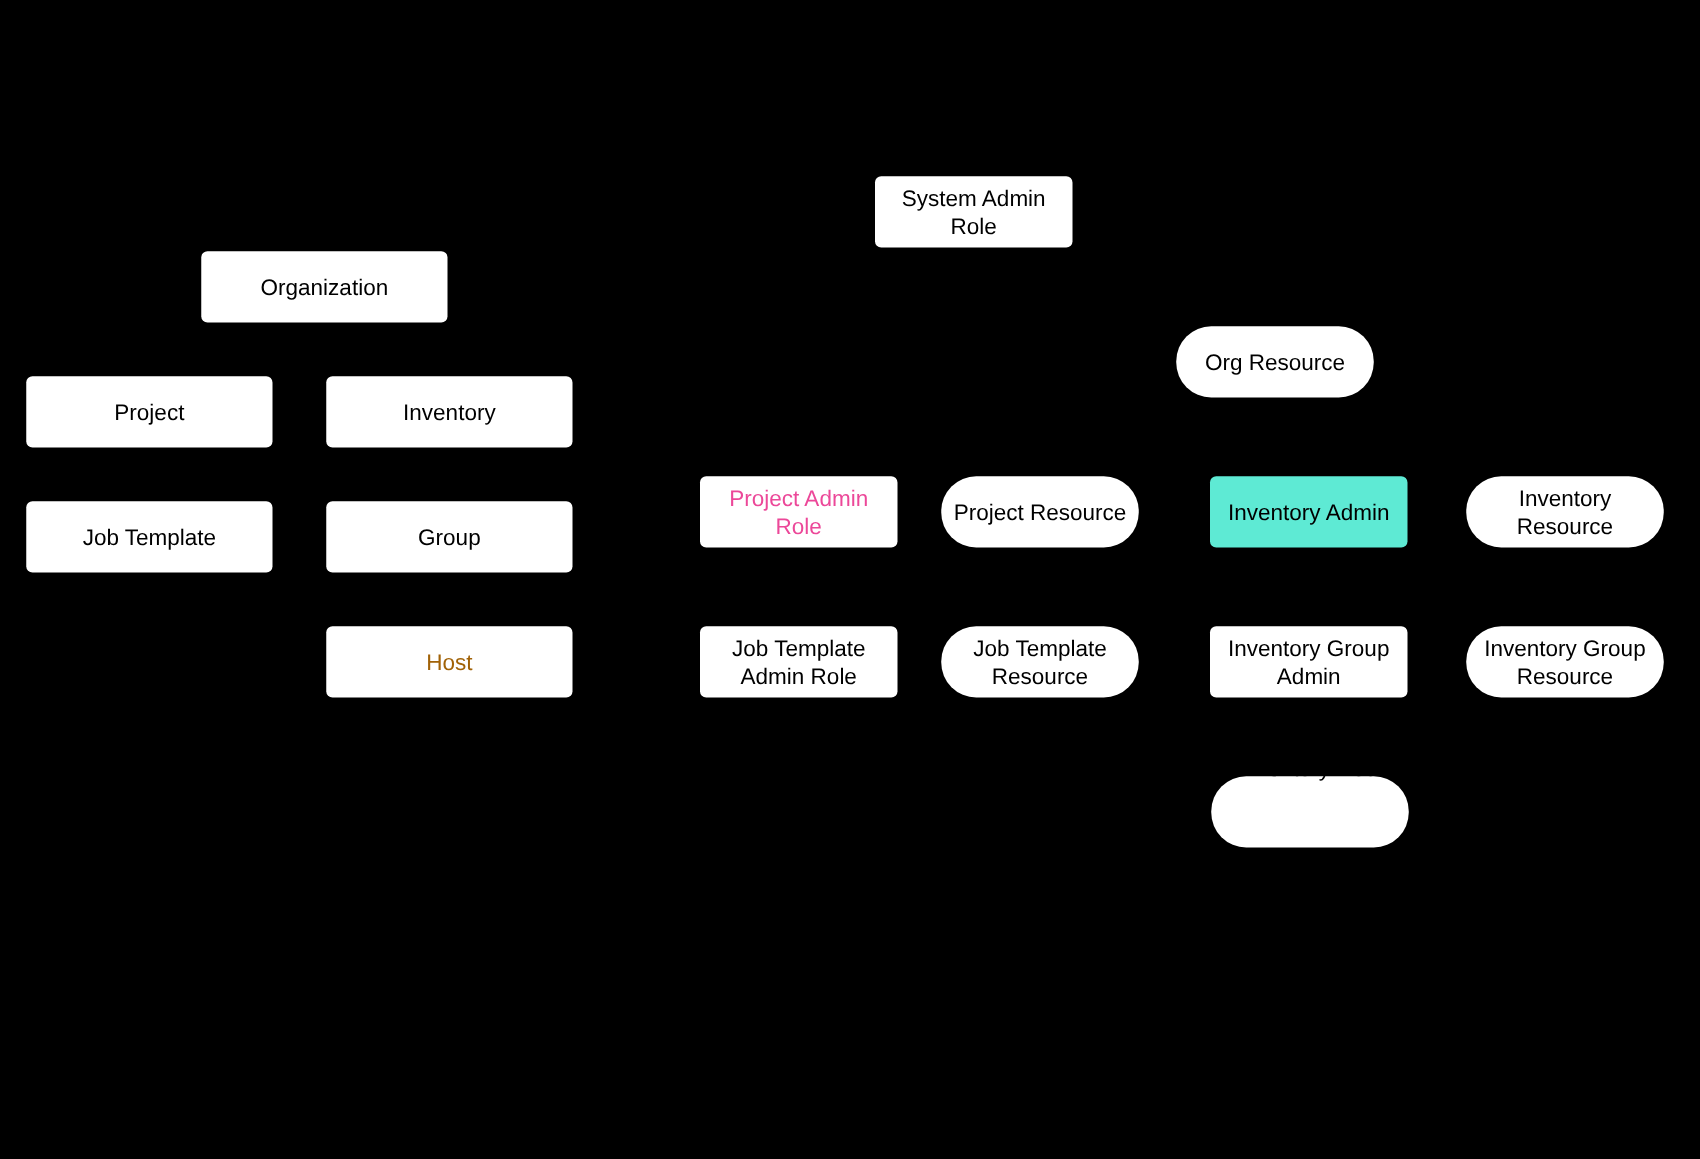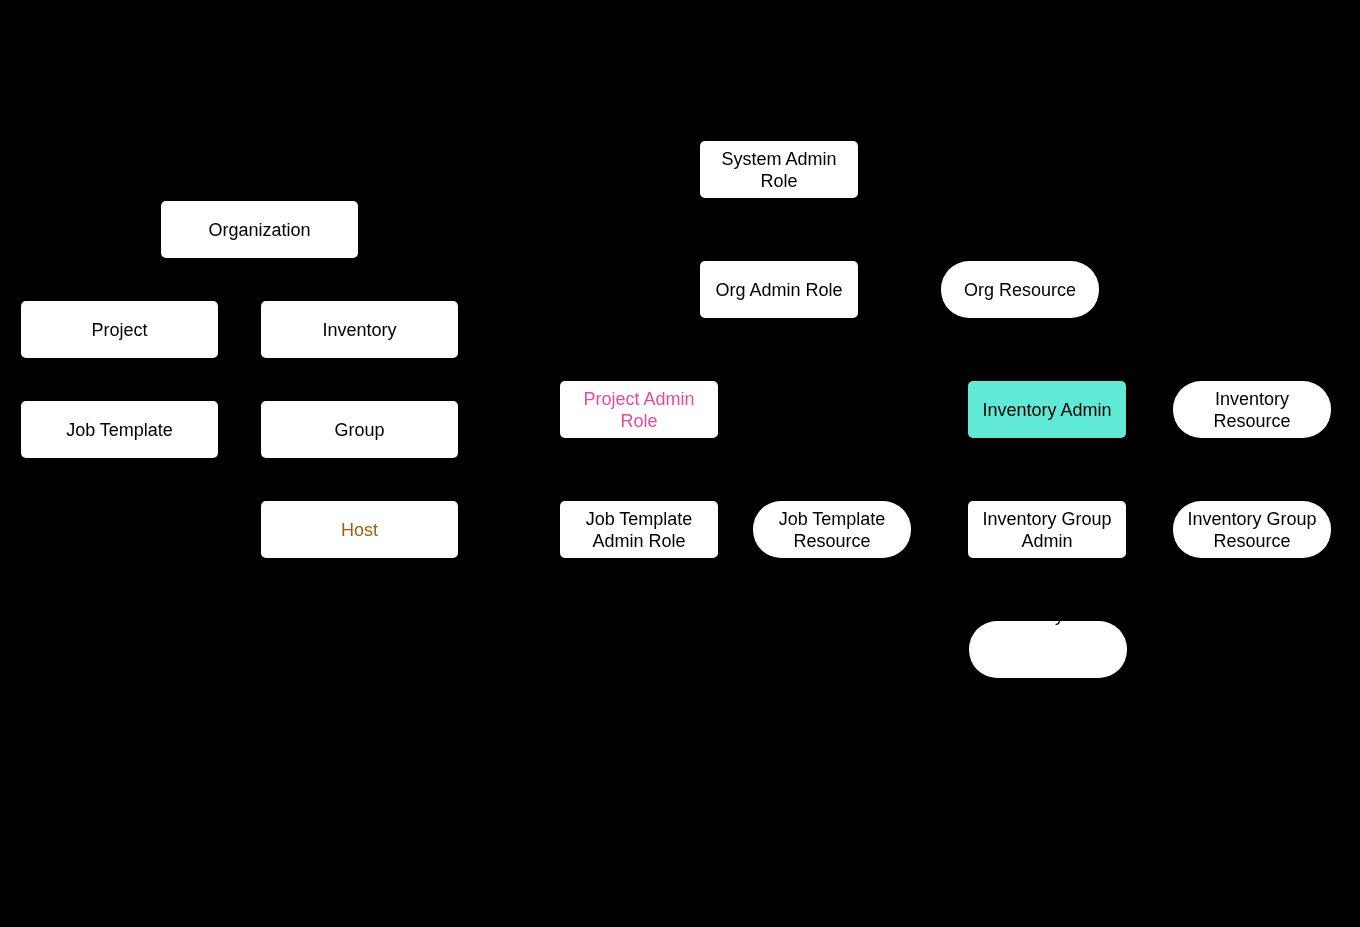--- a/index.html
+++ b/index.html
@@ -58,29 +58,29 @@
     <div class="node rect" style="left: 261px; top: 401px; width: 197px; height: 57px; background: rgb(255, 255, 255); color: rgb(0, 0, 0);">
       <div class="line">Group</div>
     </div>
     <div class="node rect" style="left: 261px; top: 501px; width: 197px; height: 57px; background: rgb(255, 255, 255); color: #a16207;">
       <div class="line">Host</div>
     </div>
     <div class="node rect" style="left: 700px; top: 141px; width: 158px; height: 57px; background: rgb(255, 255, 255); color: rgb(0, 0, 0);">
       <div class="line">System Admin</div>
       <div class="line">Role</div>
     </div>
-    <div class="node rect" style="left: 700px; top: 261px; width: 158px; height: 57px; background: rgb(255, 255, 255); color: rgb(0, 0, 0);">
-      <div class="line">Org Admin Role</div>
-    </div>
     <div class="node stadium" style="left: 941px; top: 261px; width: 158px; height: 57px; background: rgb(255, 255, 255); color: rgb(0, 0, 0);">
       <div class="line">Org Resource</div>
     </div>
     <div class="node rect" style="left: 560px; top: 381px; width: 158px; height: 57px; background: rgb(255, 255, 255); color: #ec4899;">
       <div class="line">Project Admin</div>
       <div class="line">Role</div>
+    </div>
+    <div class="node stadium" style="left: 753px; top: 381px; width: 158px; height: 57px; background: rgb(255, 255, 255); color: rgb(0, 0, 0);">
+      <div class="line">Project Resource</div>
     </div>
     <div class="node rect" style="left: 968px; top: 381px; width: 158px; height: 57px; background: #5eead4; color: rgb(0, 0, 0);">
       <div class="line">Inventory Admin</div>
     </div>
     <div class="node stadium" style="left: 1173px; top: 381px; width: 158px; height: 57px; background: rgb(255, 255, 255); color: rgb(0, 0, 0);">
       <div class="line">Inventory</div>
       <div class="line">Resource</div>
     </div>
     <div class="node rect" style="left: 560px; top: 501px; width: 158px; height: 57px; background: rgb(255, 255, 255); color: rgb(0, 0, 0);">
       <div class="line">Job Template</div>

